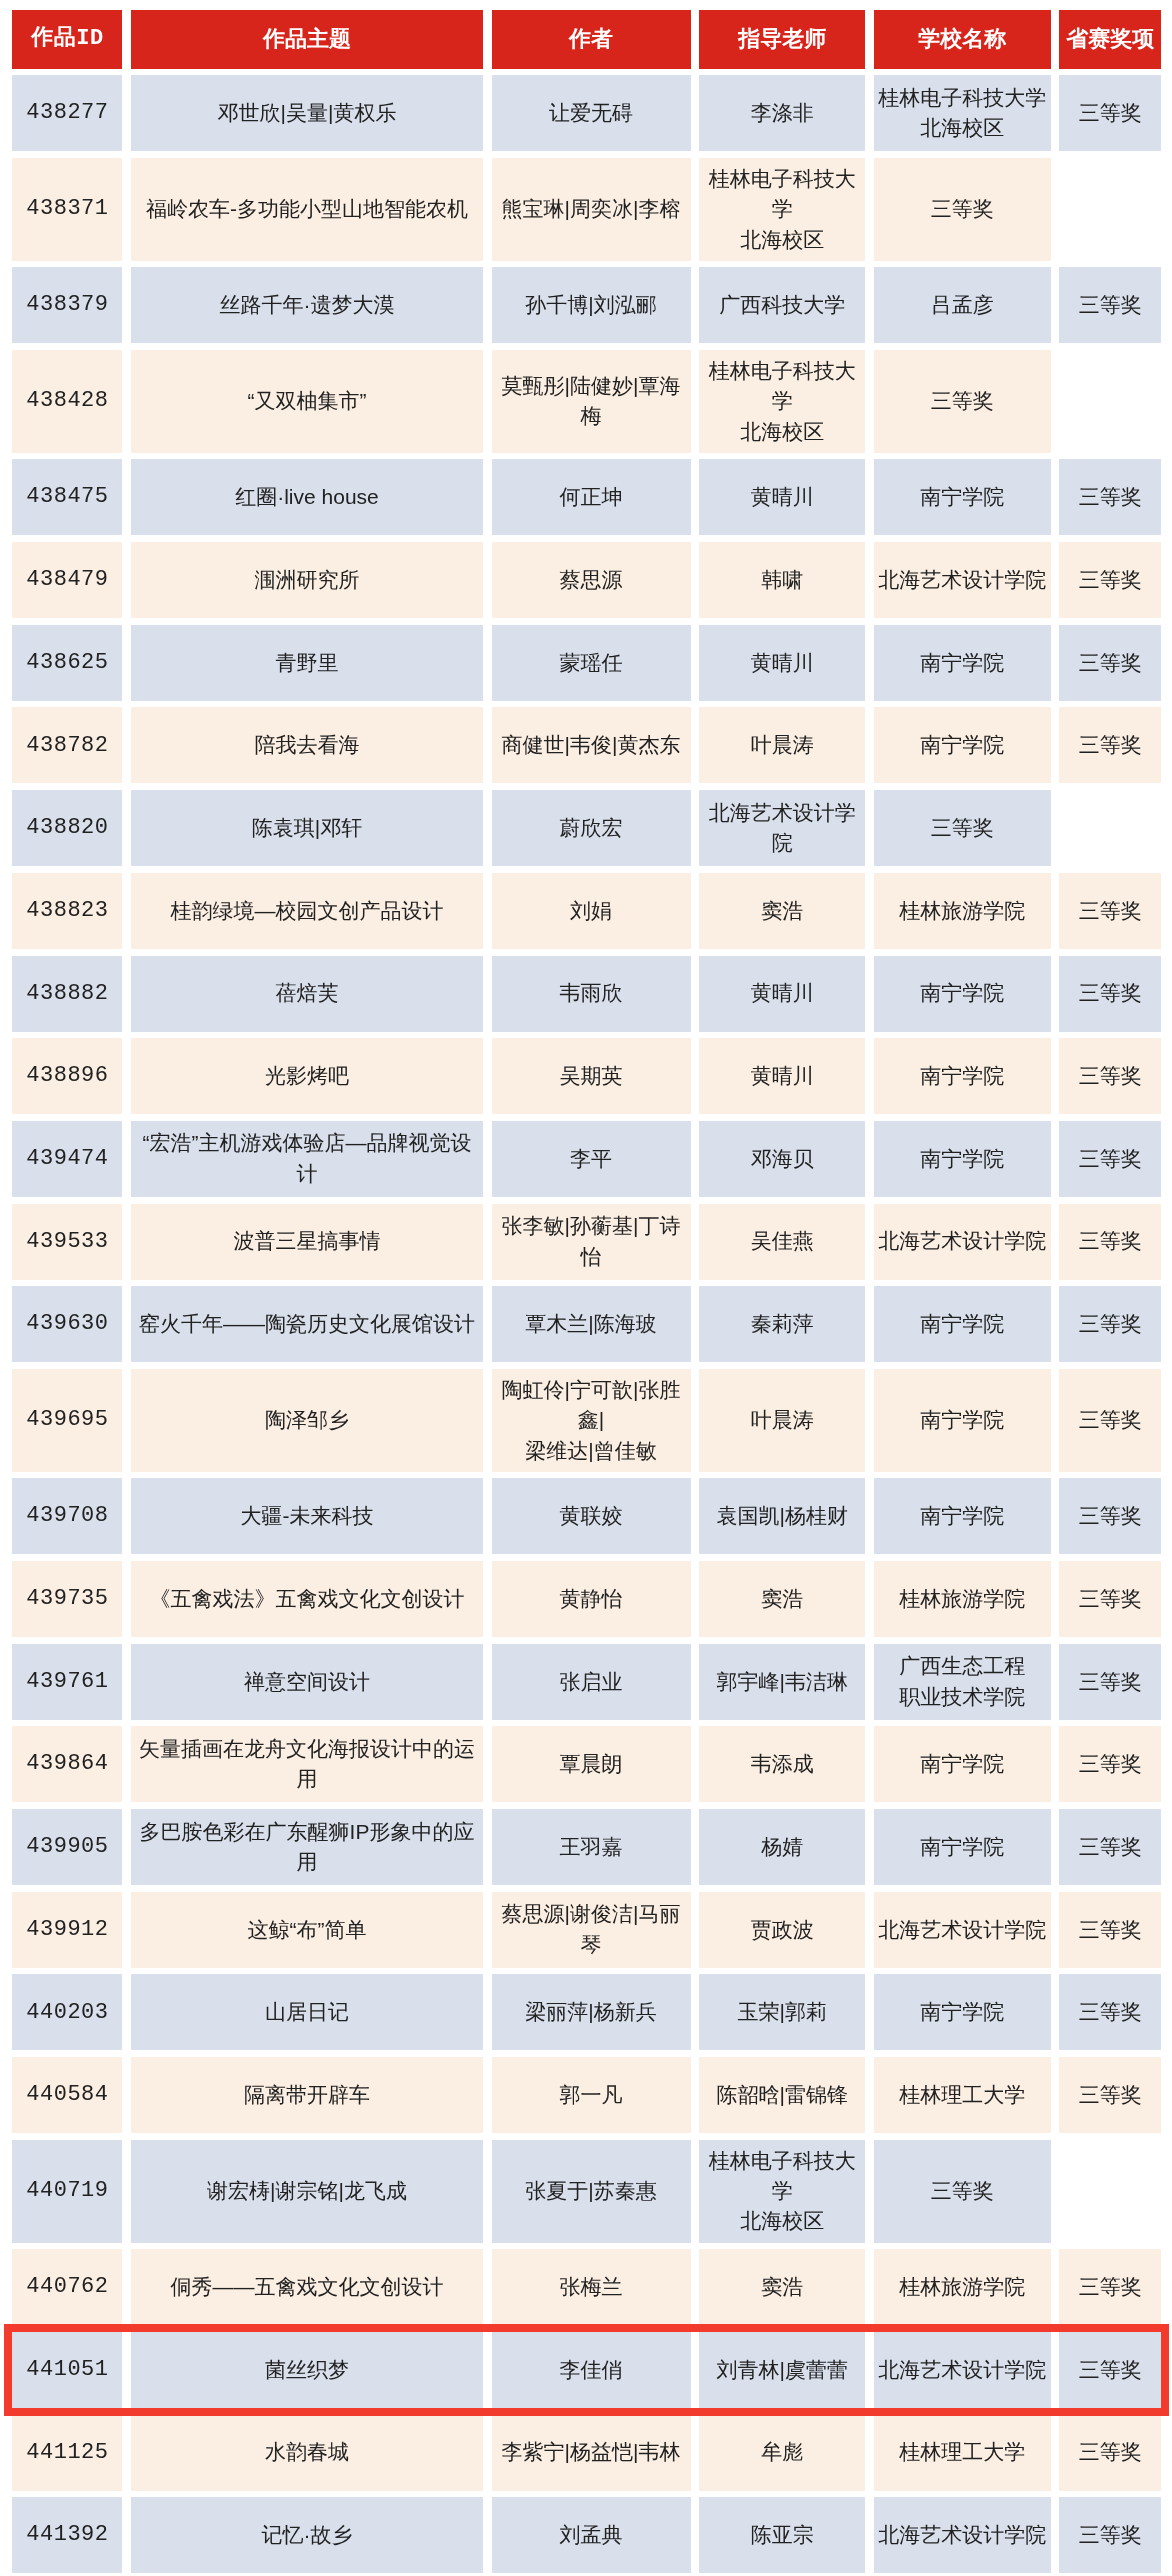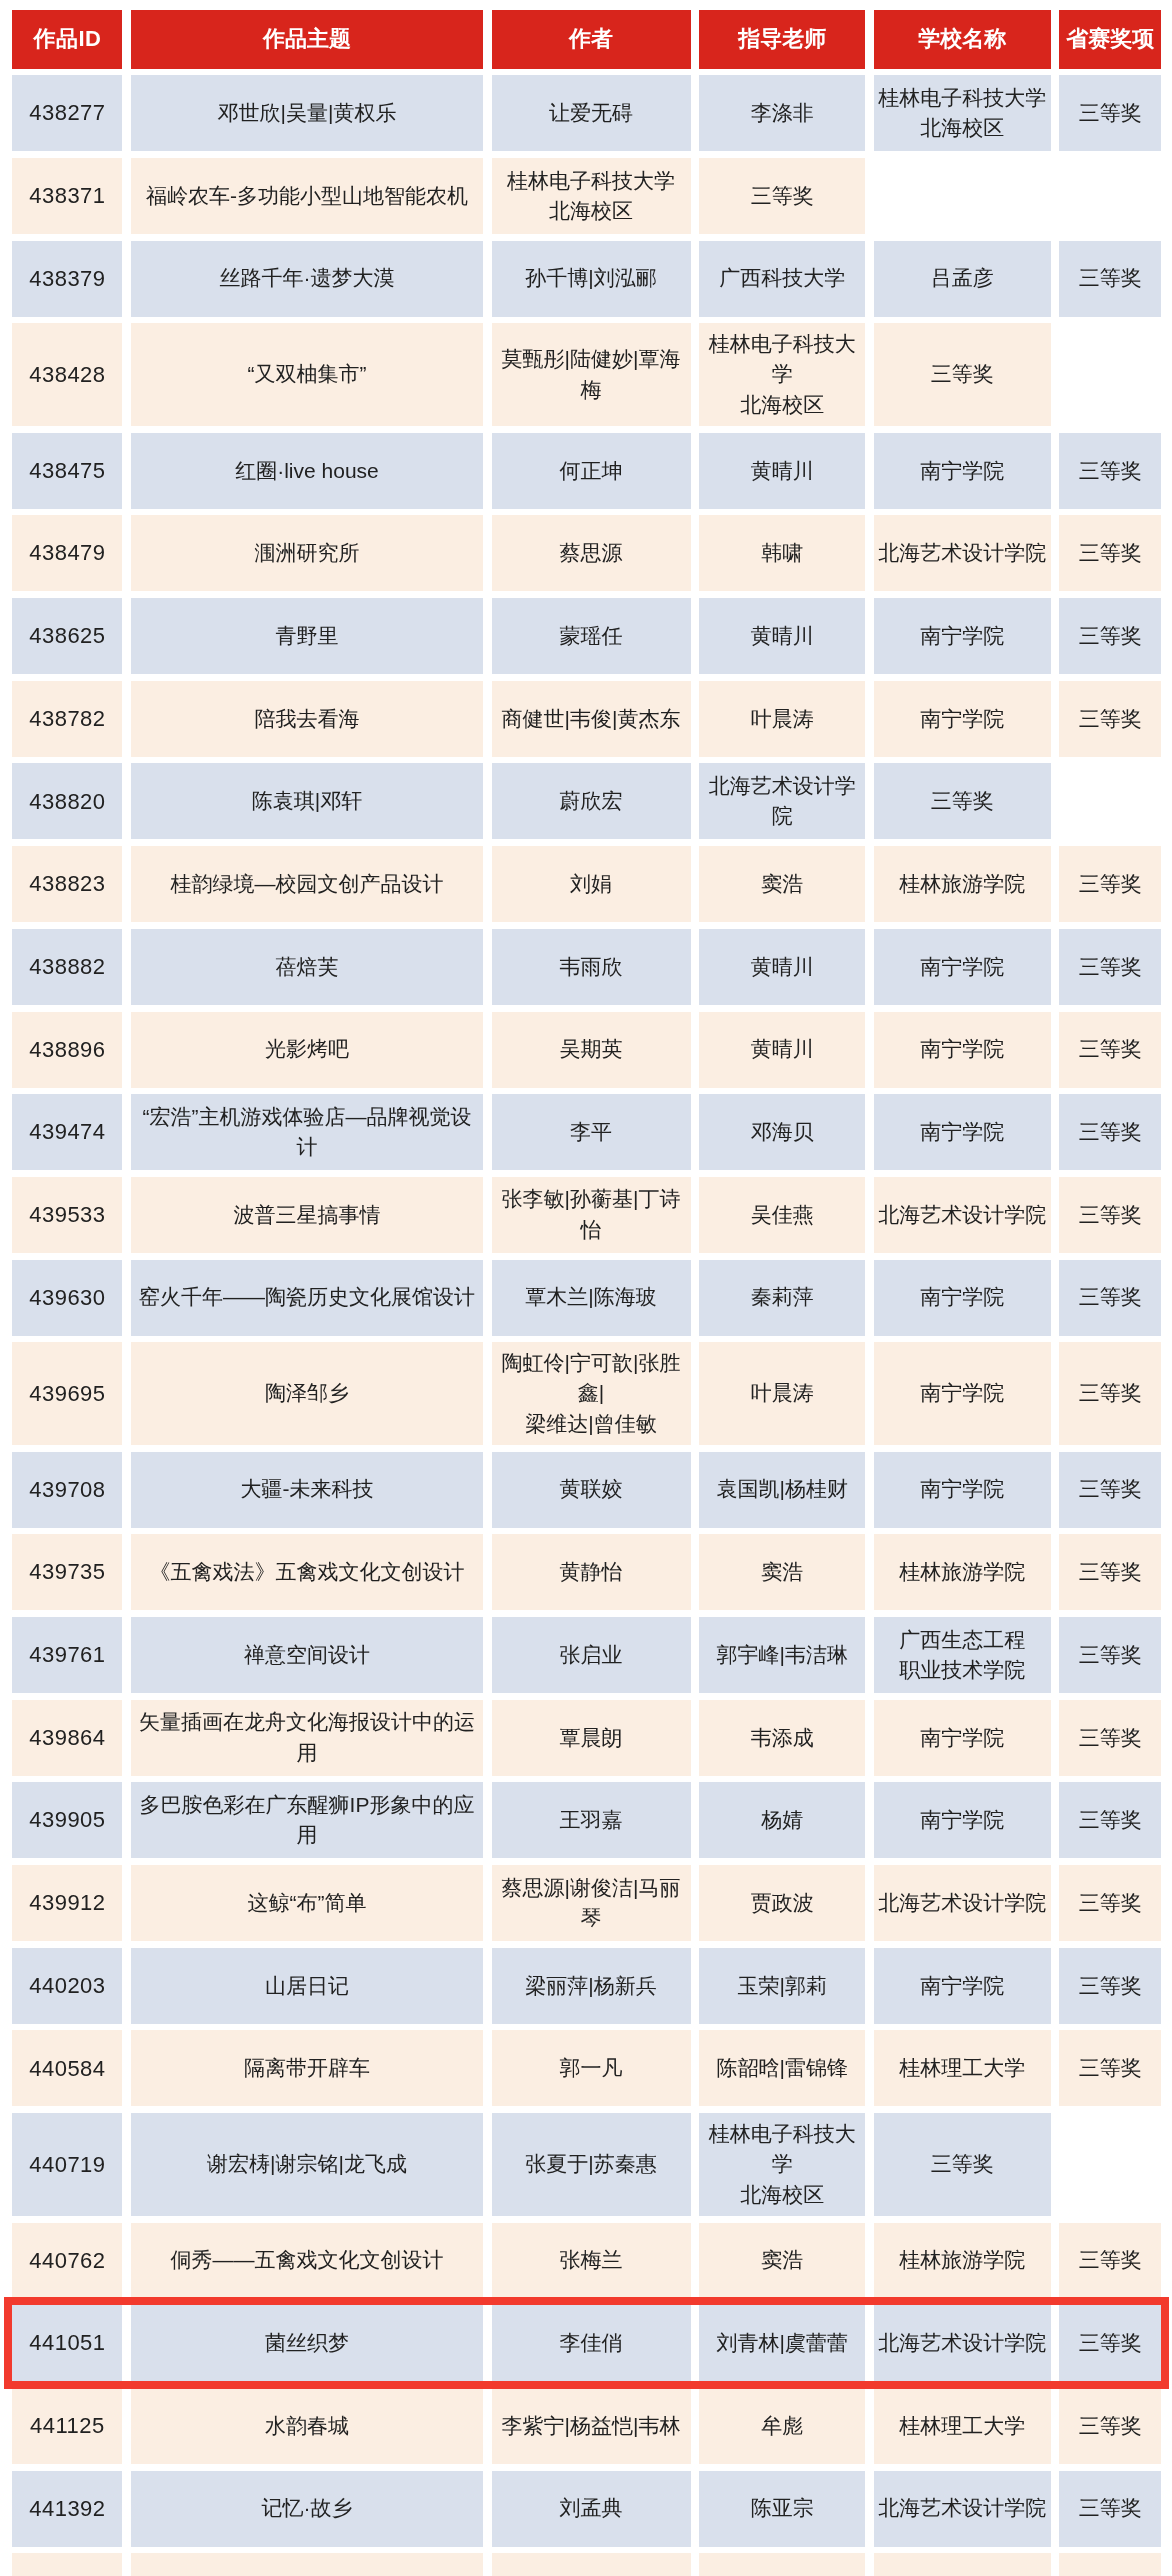--- a/index.html
+++ b/index.html
@@ -47,21 +47,21 @@
     overflow-wrap: anywhere;
   }
   .trow.even .cell { background: #d9e0ec; }  
   .trow.odd  .cell { background: #fbeee2; }  
   .trow.highlighted {
     outline: 8.6px solid #f23a2d;
     outline-offset: 0px;
     position: relative;
     z-index: 2;
   }
-  .cell.col-id { font-size: 22px; letter-spacing: 0.5px; }
+  .cell.col-id { font-size: 22px; letter-spacing: 0.5px; font-family: Liberation Mono, monospace; }
 </style>
 </head>
 <body>
 
 <div class="page">
   <div class="award-table">
 
     <div class="trow header">
       <div class="cell col-id">作品ID</div>
       <div class="cell col-title">作品主题</div>
@@ -75,20 +75,21 @@
           <div class="cell col-id">438277</div>
           <div class="cell col-authors">邓世欣|吴量|黄权乐</div>
           <div class="cell col-title">让爱无碍</div>
           <div class="cell col-teachers">李涤非</div>
           <div class="cell col-school">桂林电子科技大学
 北海校区</div>
           <div class="cell col-award">三等奖</div>
         </div><div class="trow odd">
           <div class="cell col-id">438371</div>
           <div class="cell col-title">福岭农车-多功能小型山地智能农机</div>
+          <div class="cell col-authors">熊宝琳|周奕冰|李榕</div>
           <div class="cell col-school">桂林电子科技大学
 北海校区</div>
           <div class="cell col-award">三等奖</div>
         </div><div class="trow even">
           <div class="cell col-id">438379</div>
           <div class="cell col-title">丝路千年·遗梦大漠</div>
           <div class="cell col-authors">孙千博|刘泓郦</div>
           <div class="cell col-school">广西科技大学</div>
           <div class="cell col-teachers">吕孟彦</div>
           <div class="cell col-award">三等奖</div>

